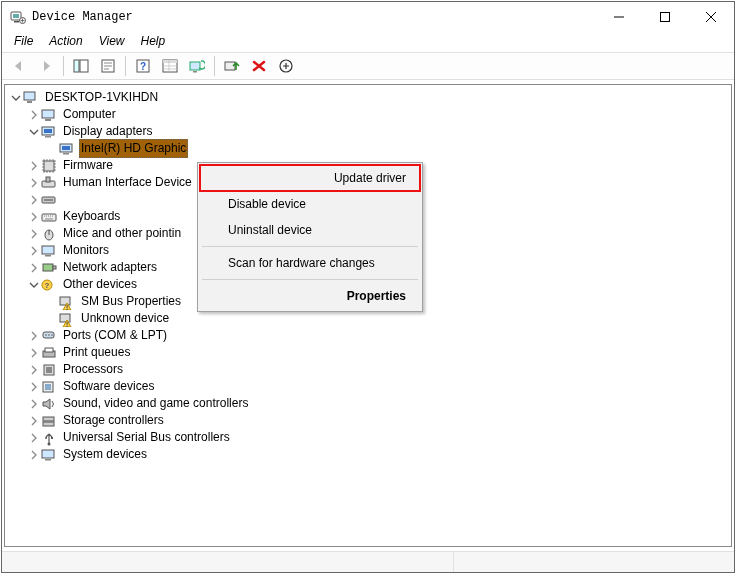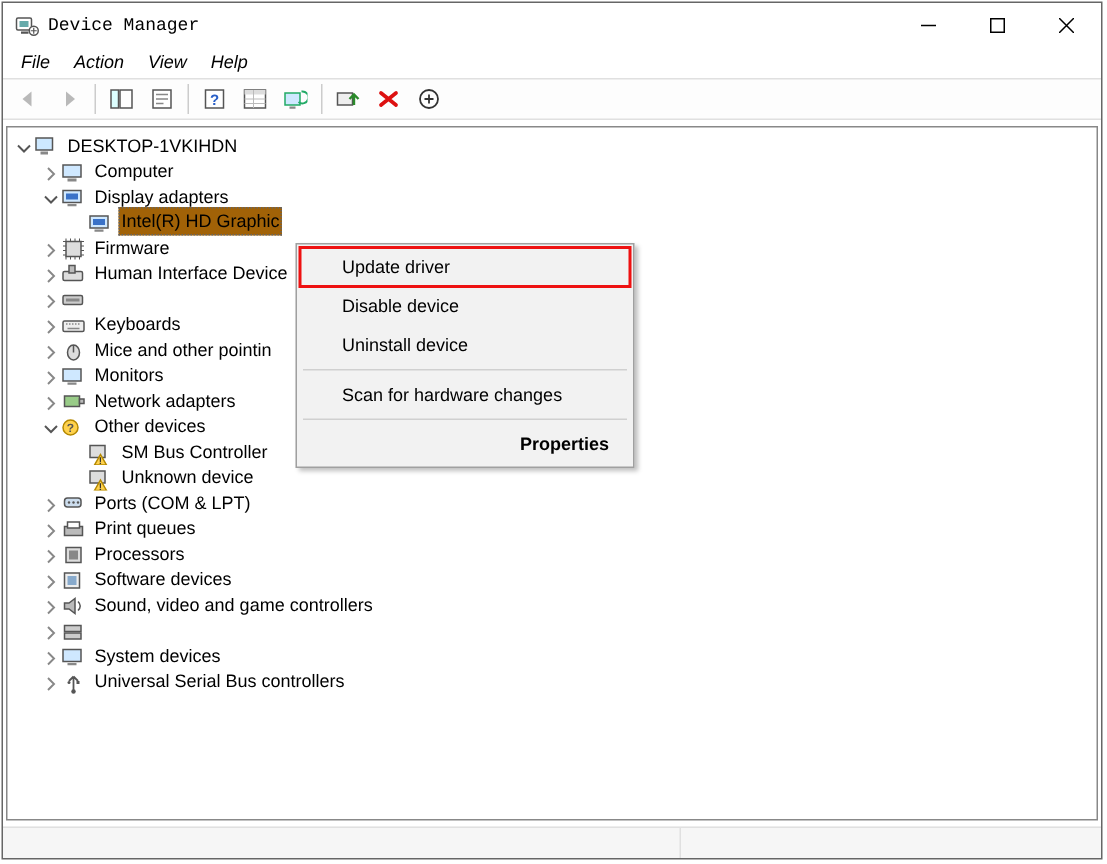--- a/index.html
+++ b/index.html
@@ -95,21 +95,21 @@
     border: 1px solid #888;
     height: 100%;
     box-sizing: border-box;
     padding: 4px 0;
     overflow: auto;
     position: relative;
     background: #fff;
   }
   .node {
     display: flex;
-    align-items: flex-end;
+    align-items: center;
     height: 17px;
     line-height: 17px;
     white-space: nowrap;
     cursor: default;
   }
   .expander {
     width: 14px; height: 14px;
     display: inline-flex; align-items:center; justify-content:center;
     color: #666;
     font-size: 10px;
@@ -144,20 +144,21 @@
     padding: 6px 14px 6px 28px;
     cursor: default;
   }
   .context-menu .msep {
     height: 1px; background: #d0d0d0; margin: 3px 2px;
   }
   .context-menu .mi.bold { font-weight: bold; text-align: right; }
   .context-menu .mi.hl {
     outline: 2px solid #e11;
     outline-offset: -1px;
+    text-align: right;
   }
 
   
   .statusbar {
     height: 20px;
     border-top: 1px solid #e0e0e0;
     display: flex;
     background: #f6f6f6;
   }
   .statusbar .pane {
@@ -459,21 +460,21 @@
 
       <div class="node" style="padding-left:40px">
         <span class="expander none"></span>
         <span class="icon">
             <svg width="16" height="16">
               <rect x="1" y="3" width="10" height="8" fill="#ddd" stroke="#555"></rect>
               <path d="M8 9 L12 16 L4 16 Z" fill="#ffd24d" stroke="#b58900"></path>
               <text x="8" y="15.5" text-anchor="middle" font-size="6.5" fill="#333" font-weight="bold">!</text>
             </svg>
           </span>
-        <span class="label">SM Bus Controller</span>
+        <span class="label">SM Bus Properties</span>
       </div>
 
       <div class="node" style="padding-left:40px">
         <span class="expander none"></span>
         <span class="icon">
             <svg width="16" height="16">
               <rect x="1" y="3" width="10" height="8" fill="#ddd" stroke="#555"></rect>
               <path d="M8 9 L12 16 L4 16 Z" fill="#ffd24d" stroke="#b58900"></path>
               <text x="8" y="15.5" text-anchor="middle" font-size="6.5" fill="#333" font-weight="bold">!</text>
             </svg>
@@ -563,52 +564,53 @@
             <svg width="10" height="10">
               <path d="M3 1 L7 5 L3 9" fill="none" stroke="#888" stroke-width="1.3"></path>
             </svg>
           </span>
         <span class="icon">
             <svg width="16" height="16">
               <rect x="2" y="4" width="11" height="4" fill="#ccc" stroke="#555"></rect>
               <rect x="2" y="9" width="11" height="4" fill="#ccc" stroke="#555"></rect>
             </svg>
           </span>
-      </div>
-
-      <div class="node" style="padding-left:22px">
-        <span class="expander">
-            <svg width="10" height="10">
-              <path d="M3 1 L7 5 L3 9" fill="none" stroke="#888" stroke-width="1.3"></path>
-            </svg>
-          </span>
-        <span class="icon">
-            <svg width="16" height="16">
-              <rect x="1" y="3" width="12" height="8" fill="#cfe8ff" stroke="#555"></rect>
-              <rect x="4" y="12" width="6" height="1.5" fill="#888"></rect>
-            </svg>
-          </span>
-        <span class="label">System devices</span>
+        <span class="label">Storage controllers</span>
       </div>
 
       <div class="node" style="padding-left:22px">
         <span class="expander">
             <svg width="10" height="10">
               <path d="M3 1 L7 5 L3 9" fill="none" stroke="#888" stroke-width="1.3"></path>
             </svg>
           </span>
         <span class="icon">
             <svg width="16" height="16">
               <path d="M8 14 V4 M8 4 l-3 3 M8 4 l3 3" stroke="#555" stroke-width="1.2" fill="none"></path>
               <circle cx="8" cy="14" r="1.5" fill="#555"></circle>
               <circle cx="5" cy="8" r="1" fill="#555"></circle>
               <rect x="10" y="7" width="2" height="2" fill="#555"></rect>
             </svg>
           </span>
         <span class="label">Universal Serial Bus controllers</span>
+      </div>
+
+      <div class="node" style="padding-left:22px">
+        <span class="expander">
+            <svg width="10" height="10">
+              <path d="M3 1 L7 5 L3 9" fill="none" stroke="#888" stroke-width="1.3"></path>
+            </svg>
+          </span>
+        <span class="icon">
+            <svg width="16" height="16">
+              <rect x="1" y="3" width="12" height="8" fill="#cfe8ff" stroke="#555"></rect>
+              <rect x="4" y="12" width="6" height="1.5" fill="#888"></rect>
+            </svg>
+          </span>
+        <span class="label">System devices</span>
       </div>
 
       <div class="context-menu">
         <div class="mi hl">Update driver</div>
         <div class="mi">Disable device</div>
         <div class="mi">Uninstall device</div>
         <div class="msep"></div>
         <div class="mi">Scan for hardware changes</div>
         <div class="msep"></div>
         <div class="mi bold">Properties</div>

